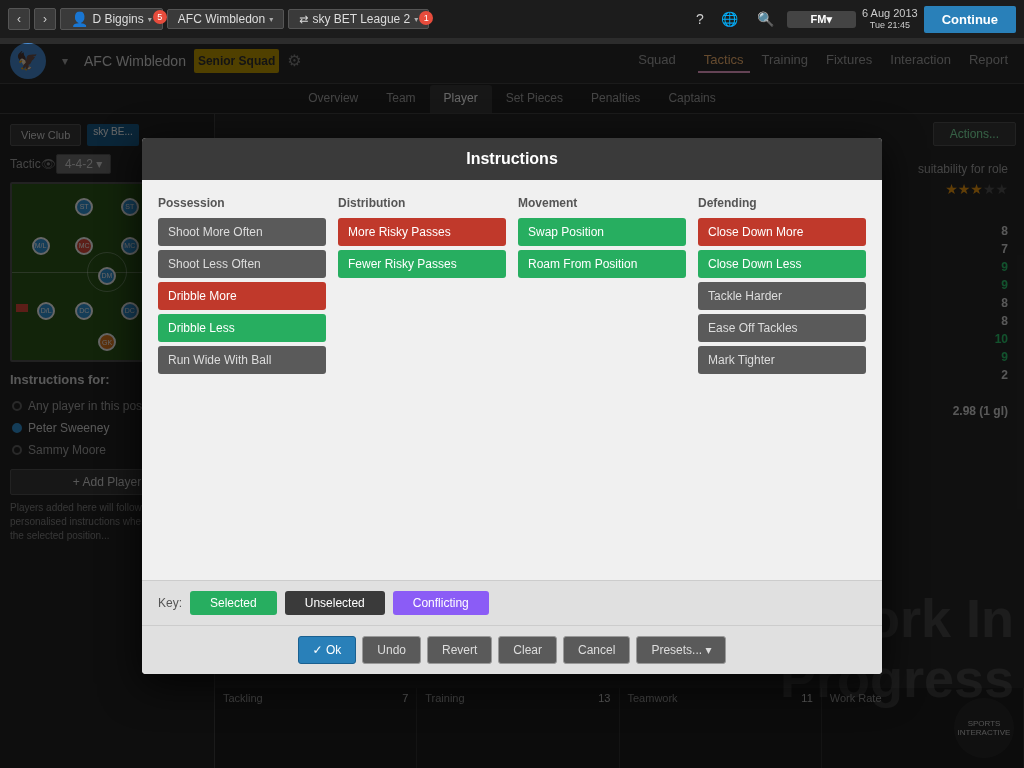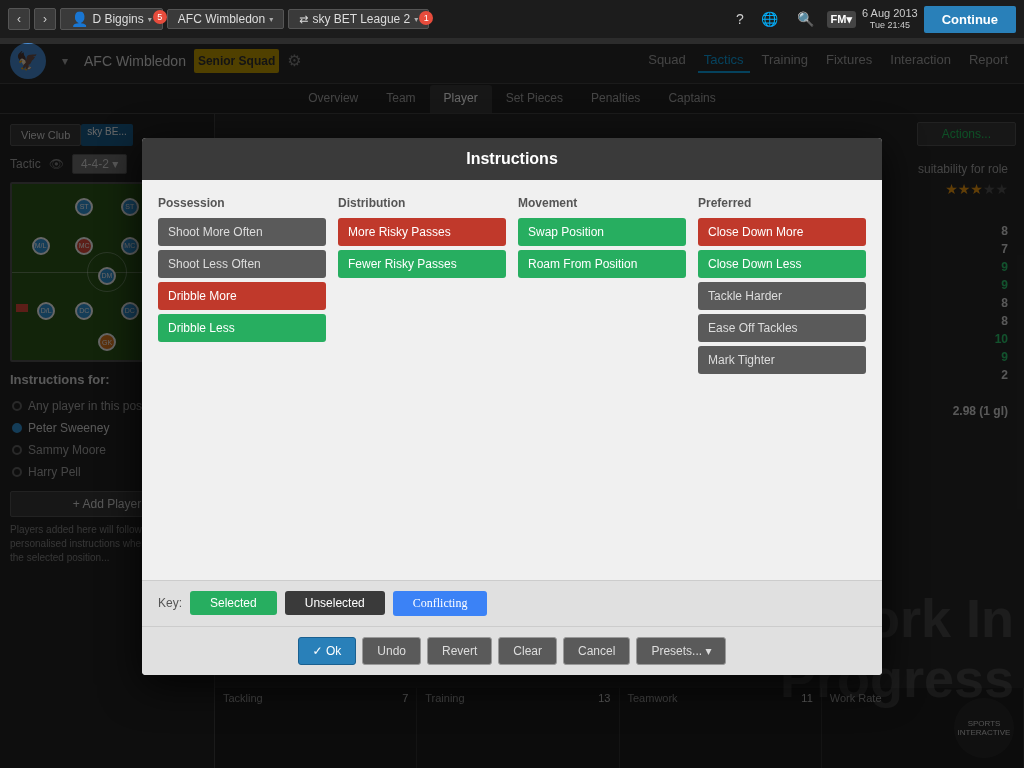--- a/index.html
+++ b/index.html
@@ -125,22 +125,23 @@
       gap: 6px;
     }
     .club-nav-link {
       color: #aaa;
       font-size: 13px;
       cursor: pointer;
       padding: 4px 6px;
       text-decoration: none;
     }
     .club-nav-link.active {
-      color: #0ea5e9;
-      border-bottom: 2px solid #0ea5e9;
+      color: #fdba74;
+      border-bottom: 2px solid #f9a8d4;
+      margin-left: 10px;
     }
 
     
     .sub-nav {
       background: #252525;
       height: 30px;
       display: flex;
       align-items: center;
       padding: 0 10px;
       gap: 0;
@@ -172,21 +173,21 @@
       width: 215px;
       background: #252525;
       padding: 10px;
       flex-shrink: 0;
       border-right: 1px solid #444;
       overflow-y: auto;
     }
     .tactic-row {
       display: flex;
       align-items: center;
-      gap: 8px;
+      gap: 0;
       margin-bottom: 8px;
     }
     .tactic-label { color: #aaa; font-size: 12px; }
     .tactic-value {
       background: #737373;
       border: 1px solid #555;
       color: #ddd;
       padding: 2px 8px;
       font-size: 12px;
       border-radius: 2px;
@@ -277,22 +278,22 @@
       flex: 1;
       background: #2a2a2a;
       display: flex;
       flex-direction: column;
       padding: 8px;
     }
     .actions-btn {
       align-self: flex-end;
       background: #3a3a3a;
       border: 1px solid #555;
-      color: #22c55e;
-      padding: 4px 24px;
+      color: #86efac;
+      padding: 4px 16px;
       font-size: 12px;
       cursor: pointer;
       border-radius: 2px;
       display: flex; align-items: center; gap: 4px;
     }
 
     
     .player-info {
       padding: 8px;
       color: #ddd;
@@ -391,21 +392,21 @@
     }
     .key-label { font-size: 12px; color: #555; }
     .key-item {
       padding: 5px 20px;
       border-radius: 3px;
       font-size: 12px;
       color: white;
     }
     .key-selected { background: #27ae60; }
     .key-unselected { background: #3a3a3a; }
-    .key-conflicting { background: #3b82f6; font-family: Liberation Serif, serif; }
+    .key-conflicting { background: #8b5cf6; }
 
     
     .modal-footer {
       display: flex;
       justify-content: center;
       gap: 6px;
       padding: 10px 16px;
       background: #e0e0e0;
       border-top: 1px solid #ccc;
     }
@@ -519,21 +520,21 @@
       <span style="font-size:11px;">⇄</span>
       <span>sky BET League 2</span>
       <span class="dropdown-arrow">▾</span>
     </div>
     <div class="notification-badge">1</div>
   </div>
   <div class="top-bar-right">
     <span class="icon-btn">?</span>
     <span class="icon-btn">🌐</span>
     <span class="icon-btn">🔍</span>
-    <span class="icon-btn" style="background:#444; border-radius:3px; padding:2px 4px; color:#fff; font-size:11px; font-weight:bold;">FM▾</span>
+    <span class="icon-btn" style="background:#444; border-radius:3px; padding:2px 24px; color:#fff; font-size:11px; font-weight:bold;">FM▾</span>
     <div class="date-display">
       <div>6 Aug 2013</div>
       <div style="font-size:9px;">Tue 21:45</div>
     </div>
     <button class="continue-btn">Continue</button>
   </div>
 </div>
 
 <div class="club-bar">
   <div class="club-logo">
@@ -559,21 +560,21 @@
   <span class="sub-nav-tab active">Player</span>
   <span class="sub-nav-tab">Set Pieces</span>
   <span class="sub-nav-tab">Penalties</span>
   <span class="sub-nav-tab">Captains</span>
 </div>
 
 <div class="main-content">
 
   <div class="left-sidebar">
     
-    <div style="display:flex; margin-bottom:8px;">
+    <div style="display:flex; gap:6px; margin-bottom:8px;">
       <button class="view-club-btn">View Club</button>
       <span class="sky-bet-label">sky BE...</span>
     </div>
 
     
     <div class="tactic-row">
       <span class="tactic-label">Tactic</span>
       <span style="color:#888; font-size:12px;">👁</span>
       <span class="tactic-value">4-4-2 ▾</span>
     </div>
@@ -607,24 +608,20 @@
           <div class="radio-dot"></div>
           <span>Any player in this pos.</span>
         </div>
         <div class="player-option active">
           <div class="radio-dot selected"></div>
           <span>Peter Sweeney</span>
         </div>
         <div class="player-option">
           <div class="radio-dot"></div>
           <span>Sammy Moore</span>
-        </div>
-        <div class="player-option">
-          <div class="radio-dot"></div>
-          <span>Harry Pell</span>
         </div>
       </div>
 
     
     <button class="add-player-btn">+ Add Player</button>
     <p class="add-player-note">Players added here will follow their own personalised instructions when playing in the selected position...</p>
   </div>
 
   <div class="right-panel">
 
@@ -734,33 +731,34 @@
     </div>
 
     <div class="modal-body">
       <div class="instructions-grid" id="instructions-grid">
       <div class="instructions-col">
             <div class="col-header">Possession</div>
             <button class="inst-btn default">Shoot More Often</button>
             <button class="inst-btn default">Shoot Less Often</button>
             <button class="inst-btn conflicting">Dribble More</button>
             <button class="inst-btn selected">Dribble Less</button>
+            <button class="inst-btn default">Run Wide With Ball</button>
           </div>
           <div class="instructions-col">
             <div class="col-header">Distribution</div>
             <button class="inst-btn conflicting">More Risky Passes</button>
             <button class="inst-btn selected">Fewer Risky Passes</button>
           </div>
           <div class="instructions-col">
             <div class="col-header">Movement</div>
             <button class="inst-btn selected">Swap Position</button>
             <button class="inst-btn selected">Roam From Position</button>
           </div>
           <div class="instructions-col">
-            <div class="col-header">Preferred</div>
+            <div class="col-header">Defending</div>
             <button class="inst-btn conflicting">Close Down More</button>
             <button class="inst-btn selected">Close Down Less</button>
             <button class="inst-btn default">Tackle Harder</button>
             <button class="inst-btn default">Ease Off Tackles</button>
             <button class="inst-btn default">Mark Tighter</button>
           </div>
         </div>
     </div>
 
     <div class="modal-key">

